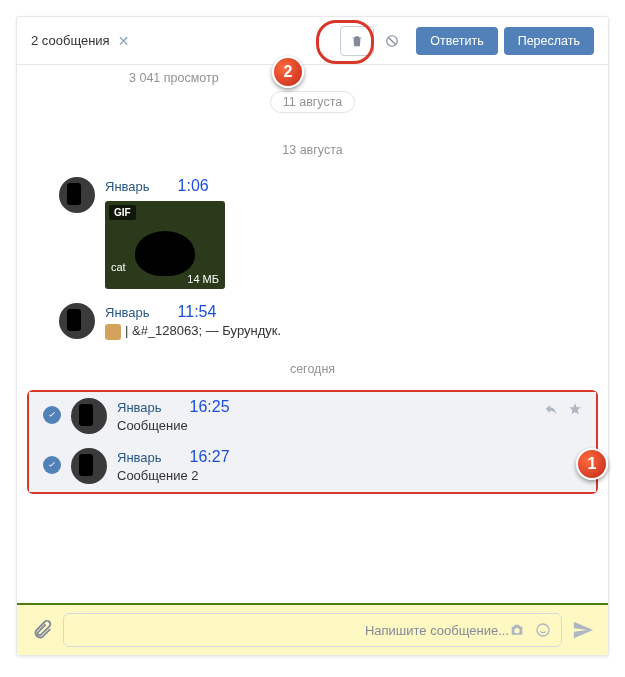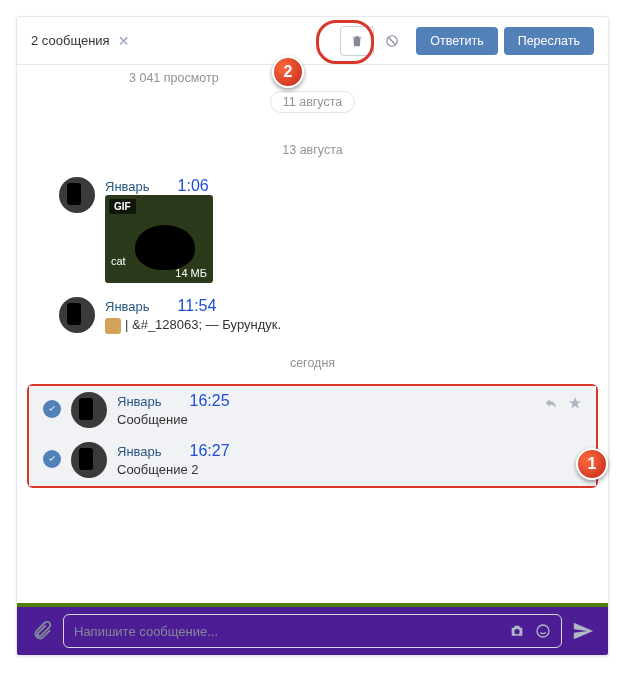--- a/index.html
+++ b/index.html
@@ -16,32 +16,32 @@
 .date-pill { display: block; width: fit-content; margin: 6px auto 30px auto; padding: 3px 12px; border: 1px solid #e1e3e6; border-radius: 14px; color: #939393; font-size: 12.5px; }
 .date-label { text-align: center; color: #939393; font-size: 12.5px; margin: 14px 0; }
 .msg { display: flex; padding: 6px 14px 8px 42px; position: relative; }
 .msg.selected { background: #f0f2f5; }
 .avatar { width: 36px; height: 36px; border-radius: 50%; background: #3a3a3a; flex-shrink: 0; margin-right: 10px; position: relative; overflow: hidden; }
 .avatar::after { content: ""; position: absolute; left: 8px; top: 6px; width: 14px; height: 22px; background: #000; border-radius: 3px; }
 .msg-content { flex: 1; }
 .msg-head { display: flex; align-items: baseline; }
 .sender { color: #2a5885; font-weight: 500; font-size: 13px; }
 .time { color: #1d4ed8; font-size: 16px; margin-left: 28px; }
-.gif-card { width: 108px; height: 88px; background: #2a3a1a; border-radius: 3px; position: relative; overflow: hidden; }
+.gif-card { margin-top: 6px; width: 120px; height: 88px; background: #2a3a1a; border-radius: 3px; position: relative; overflow: hidden; }
 .gif-card::before { content: ""; position: absolute; left: 30px; top: 30px; width: 60px; height: 45px; background: #000; border-radius: 50% 50% 45% 45%; }
 .gif-badge { position: absolute; top: 4px; left: 4px; background: rgba(0,0,0,0.6); color: #fff; font-size: 10px; font-weight: bold; padding: 2px 5px; border-radius: 2px; }
 .gif-name { position: absolute; bottom: 16px; left: 6px; color: #fff; font-size: 11px; }
 .gif-size { position: absolute; bottom: 4px; right: 6px; color: #fff; font-size: 11px; }
 .text-line { color: #333; font-size: 13px; margin-top: 2px; }
 .emoji-sq { display: inline-block; width: 16px; height: 16px; background: #d4a25a; border-radius: 3px; vertical-align: middle; margin-right: 4px; }
 .check { position: absolute; left: 14px; top: 14px; width: 18px; height: 18px; border-radius: 50%; background: #5181b8; display: flex; align-items: center; justify-content: center; }
 .check svg { width: 10px; height: 10px; fill: #fff; }
 .msg-actions { position: absolute; right: 14px; top: 10px; display: flex; gap: 10px; color: #aeb7c2; }
 .selected-group { border: 2px solid #d9362a; border-radius: 6px; margin: 4px 10px; position: relative; }
-.footer { position: absolute; bottom: 0; left: 0; right: 0; height: 52px; border-top: 4px solid #4d7c0f; display: flex; align-items: center; padding: 0 14px; gap: 10px; background: #4c1d95; }
+.footer { position: absolute; bottom: 0; left: 0; right: 0; height: 52px; border-top: 2px solid #4d7c0f; display: flex; align-items: center; padding: 0 14px; gap: 10px; background: #fef9c3; text-align: right; }
 .attach { color: #828a99; }
 .input-box { flex: 1; border: 1px solid #d3d9de; border-radius: 6px; padding: 8px 10px; color: #828a99; font-size: 13px; display: flex; align-items: center; }
 .input-box span:first-child { flex: 1; }
 .input-icons { display: flex; gap: 10px; color: #aeb7c2; }
 .send { color: #aeb7c2; }
 .marker { position: absolute; width: 32px; height: 32px; border-radius: 50%; background: radial-gradient(circle at 35% 35%, #ff6a3d, #c1271a); border: 2px solid #fff; box-shadow: 0 2px 4px rgba(0,0,0,0.4); color: #fff; font-weight: bold; font-size: 16px; display: flex; align-items: center; justify-content: center; z-index: 10; }
 .highlight-ring { position: absolute; border: 3px solid #d9362a; border-radius: 20px; z-index: 5; pointer-events: none; }
 </style>
 </head>
 <body>

